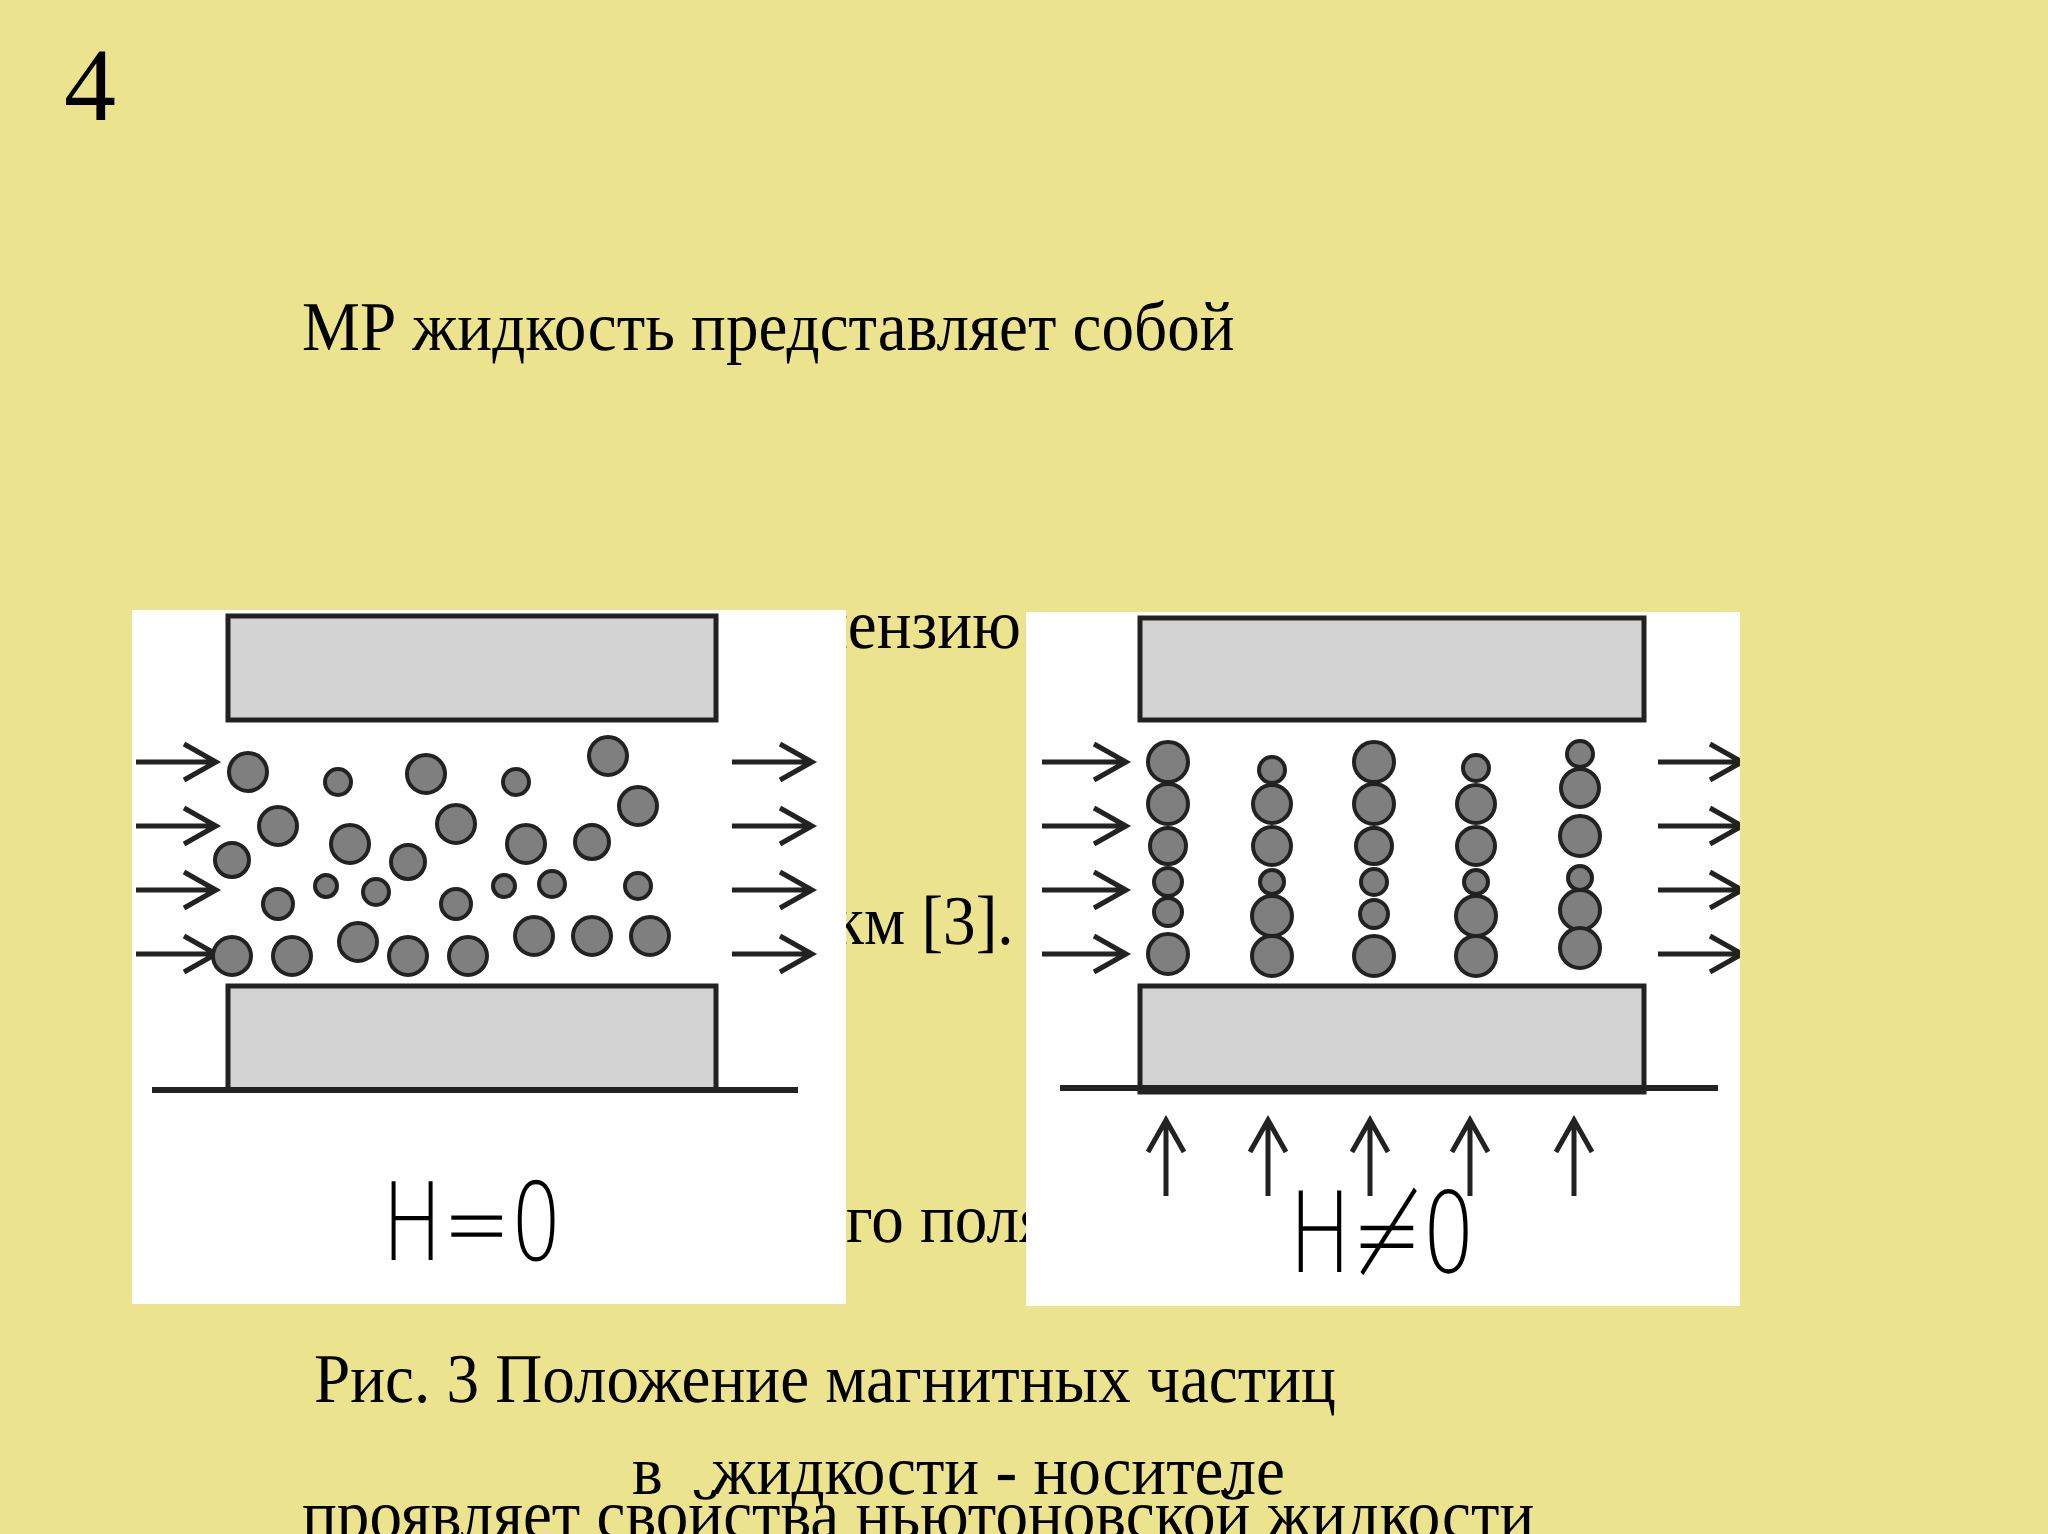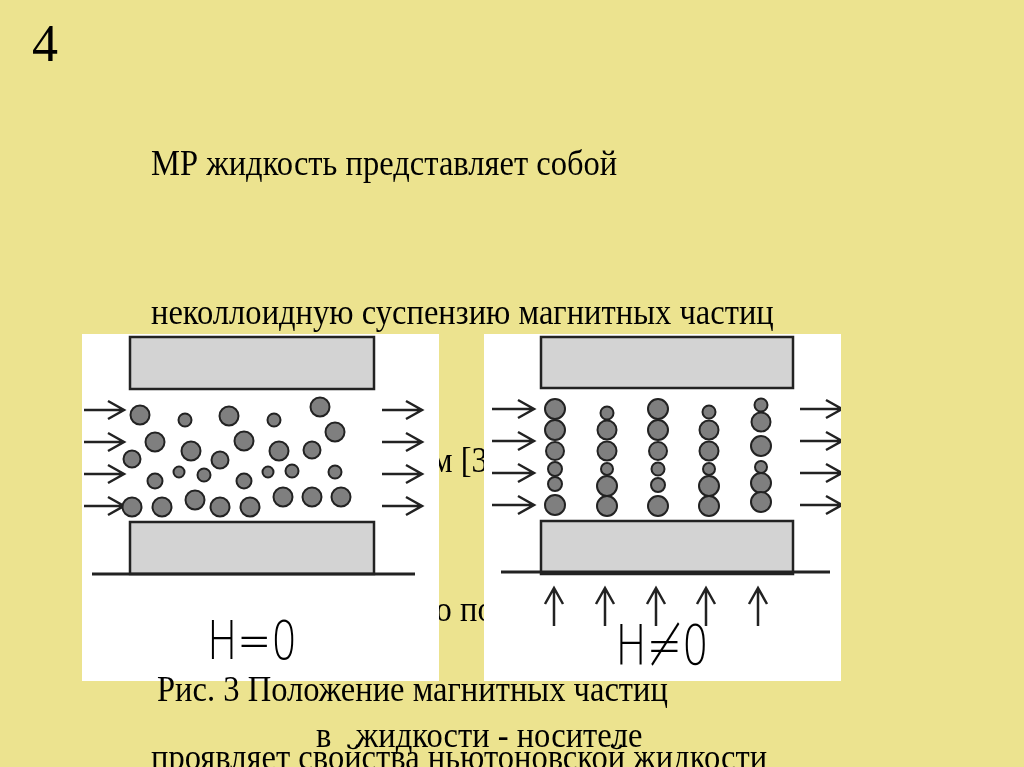--- a/index.html
+++ b/index.html
@@ -19,22 +19,22 @@
     font-size:35px; line-height:49.5px;
     white-space:pre;
     transform:scaleX(0.93); transform-origin:left top;
   }
   .body-text div { height:49.5px; }
   .panel {
     position:absolute; background:#fff;
     width:357px; height:347px;
   }
   .panel svg { position:absolute; left:0; top:0; }
-  #panel-left { left:82px; top:305px;margin-top:29px; }
-  #panel-right { left:484px; top:306px;margin-top:28px; }
+  #panel-left { left:66px; top:305px; }
+  #panel-right { left:513px; top:306px; }
   .caption {
     position:absolute; font-size:35px; line-height:1;
     white-space:pre;
     transform:scaleX(0.93); transform-origin:left top;
   }
   #caption-1 { left:157px; top:672px; }
   #caption-2 { left:316px; top:718px; }
 </style>
 </head>
 <body>

